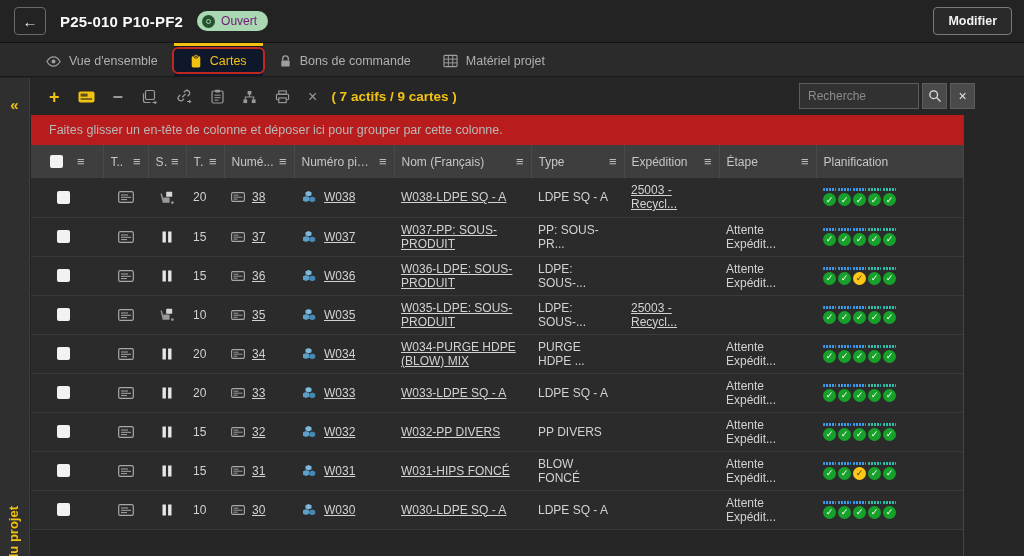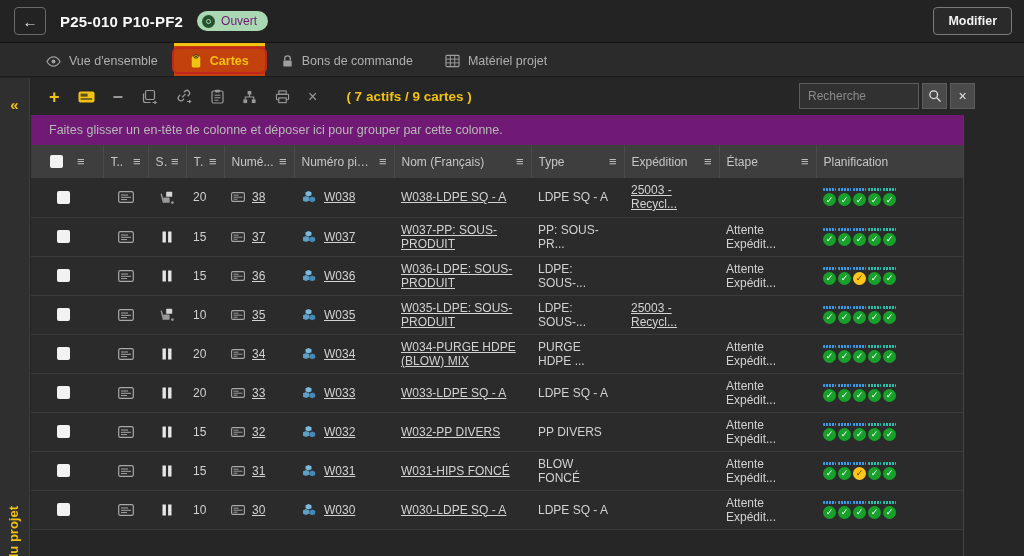--- a/index.html
+++ b/index.html
@@ -23,52 +23,52 @@
   .status-dot i{ display:block; width:5px; height:5px; border:1.5px solid #a9d8b3; border-radius:50%; }
   .status-pill span.txt{ font-size:12px; font-weight:normal; color:#701a75; }
   .edit-btn{ margin-left:auto; padding:6px 14px; background:#2a2a2a; border:1px solid #7a7a7a;
     border-radius:4px; color:#f2f2f2; font-size:12.5px; font-weight:bold; cursor:pointer; }
   
   .tabbar{ height:34px; background:#2b2b2b; display:flex; align-items:stretch;
     padding-left:30px; border-bottom:1px solid #1b1b1b; }
   .tab{ display:flex; align-items:center; gap:8px; padding:0 16px; color:#b0b0b0;
     font-size:12.5px; border-top:3px solid transparent; cursor:pointer; white-space:nowrap; }
   .tab .icon{ display:inline-flex; color:#9f9f9f; }
-  .tab.active{ position:relative; background:#c2410c; color:#f2c212; border-top-color:#f2c212; font-weight:bold;justify-content:flex-end; }
+  .tab.active{ position:relative; background:#0f172a; color:#f2c212; border-top-color:#f2c212; font-weight:normal;justify-content:flex-end; }
   .tab.active .icon{ color:#f2c212; }
   .tab.active::after{ content:''; position:absolute; inset:1px -2px 2px -2px;
     border:2px solid #c0271e; border-radius:6px; pointer-events:none; }
   
   .sidebar{ position:absolute; left:0; top:78px; bottom:0; width:30px;
     background:#2f2f2f; border-right:1px solid #3e3e3e; }
   .collapse-btn{ display:block; width:100%; text-align:center; margin-top:18px;
     background:none; border:none; color:#f2c212; font-size:15px; font-weight:bold; cursor:pointer; }
   .v-label{ position:absolute; bottom:-6px; left:6px; writing-mode:vertical-rl;
     transform:rotate(180deg); color:#f2c212; font-size:13px; font-weight:bold; white-space:nowrap; }
   
   .content{ position:absolute; left:31px; top:78px; right:0; bottom:0; background:#262626; }
   .v-edge{ position:absolute; left:932px; top:37px; bottom:0; width:1px; background:#454545; }
   
   .toolbar{ height:37px; display:flex; align-items:center; padding-left:18px; position:relative; }
   .toolbar-buttons{ display:flex; align-items:center; gap:18px; }
   .tool{ background:none; border:none; color:#9a9a9a; cursor:pointer;
     display:inline-flex; align-items:center; justify-content:center; padding:0; }
   .tool .glyph{ font-size:18px; line-height:14px; font-weight:bold; }
   .tool.accent{ color:#f2c212; }
-  .count-label{ color:#f2c212; font-weight:bold; font-size:13.5px; margin-left:29px; white-space:nowrap; }
+  .count-label{ color:#f2c212; font-weight:bold; font-size:13.5px; margin-left:14px; white-space:nowrap; }
   .search-wrap{ position:absolute; right:49px; top:5px; display:flex; gap:3px; }
   .search-input{ width:120px; height:26px; background:#313131; border:1px solid #5c5c5c;
     color:#dddddd; font-size:12px; padding:0 8px; outline:none;
     font-family:"Liberation Sans","DejaVu Sans",sans-serif; }
   .search-input::placeholder{ color:#8b8b8b; }
   .icon-btn{ width:25px; height:26px; background:#4a4a4a; border:1px solid #5c5c5c;
     color:#e3e3e3; display:flex; align-items:center; justify-content:center;
     cursor:pointer; font-size:14px; }
   
-  .groupbar{ height:30px; width:932px; background:#701a75; display:flex; align-items:center;
+  .groupbar{ height:30px; width:932px; background:#b91c1c; display:flex; align-items:center;
     padding-left:18px; color:#b8b8b8; font-size:12.5px; }
   
   table{ border-collapse:collapse; table-layout:fixed; width:932px; }
   thead th{ background:#3e3e3e; height:33px; font-size:12px; color:#c6c6c6;
     font-weight:normal; text-align:left; padding:0 7px; border-right:1px solid #4a4a4a; }
   thead th .hcell{ display:flex; align-items:center; justify-content:space-between; gap:4px; }
   thead th .hlabel{ overflow:hidden; text-overflow:ellipsis; white-space:nowrap; }
   .menu-glyph{ color:#bdbdbd; font-size:13px; flex:none; }
   tbody td{ height:39px; background:#2b2b2b; border-bottom:1px solid #3a3a3a;
     font-size:12px; color:#d2d2d2; padding:2px 7px; vertical-align:middle; line-height:14px; }

